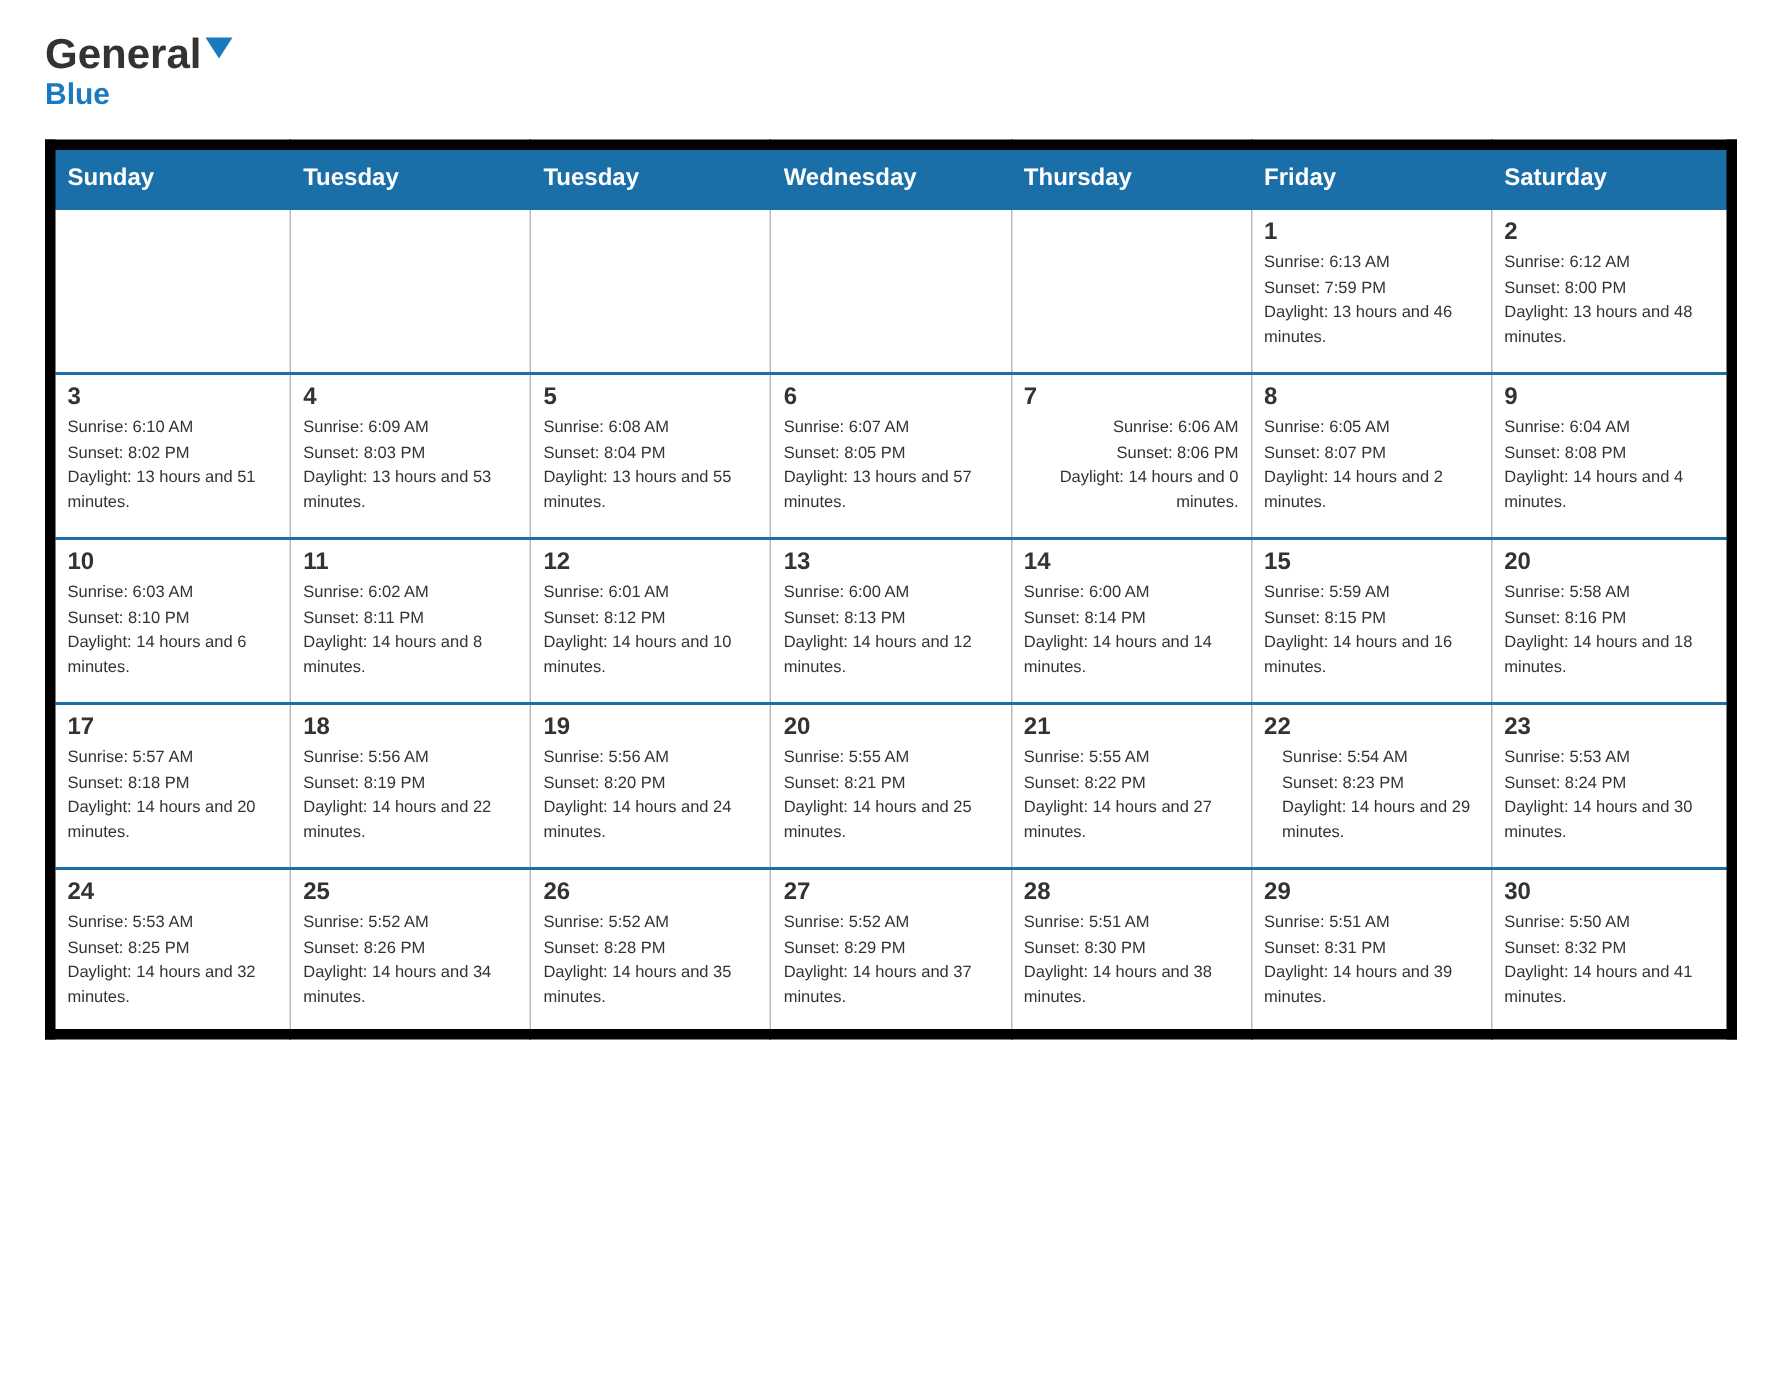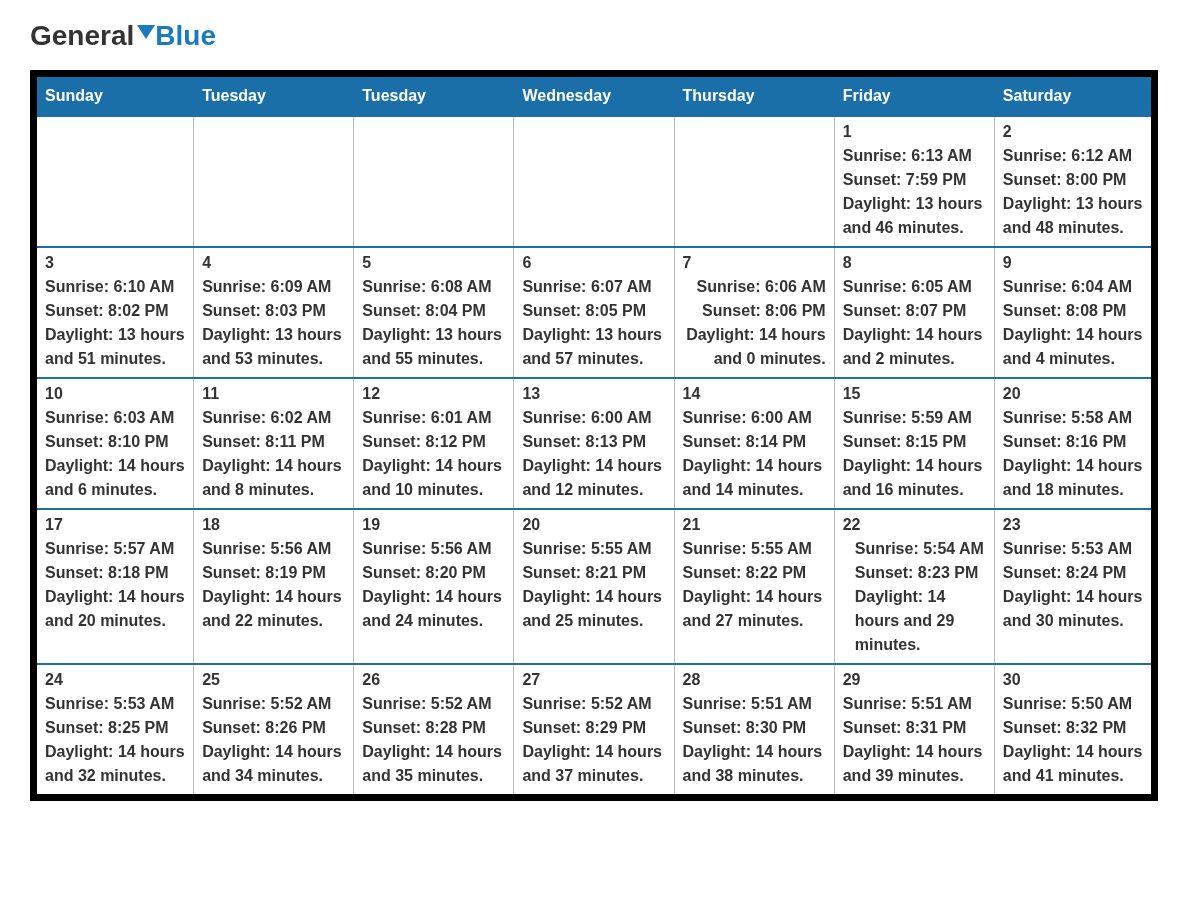--- a/index.html
+++ b/index.html
@@ -12,21 +12,21 @@
       padding: 20px 30px;
     }
     .header-area {
       display: flex;
       justify-content: space-between;
       align-items: flex-start;
       margin-bottom: 18px;
     }
     .logo {
       display: flex;
-      flex-direction: row;
+      flex-direction: column;
       align-items: flex-start;
     }
     .logo-text {
       font-size: 28px;
       font-weight: bold;
       color: #333;
     }
     .logo-triangle {
       display: inline-block;
       width: 0;
@@ -79,39 +79,38 @@
       border-bottom: 2px solid #1a6fa8;
     }
     .day-number {
       font-size: 16px;
       font-weight: bold;
       color: #333;
       display: block;
       margin-bottom: 3px;
     }
     .day-info {
-      font-size: 16px;
+      font-size: 11px;
       color: #333;
       line-height: 1.5;
-      font-weight: bold;
     }
     .empty-cell {
       background: #fff;
     }
   </style>
 </head>
 <body>
 
 <div class="header-area">
   <div class="logo">
     <div style="display:flex; align-items:center;">
       <span class="logo-text">General</span>
       <span class="logo-triangle"></span>
     </div>
-    <span class="logo-text" style="color:#1a7abf; font-size:28px;">Blue</span>
+    <span class="logo-text" style="color:#1a7abf; font-size:20px;">Blue</span>
   </div>
   <div class="title-area">
     <div class="month-title"></div>
     <div class="location-title"></div>
   </div>
 </div>
 
 <table class="calendar">
   <thead>
     <tr>

